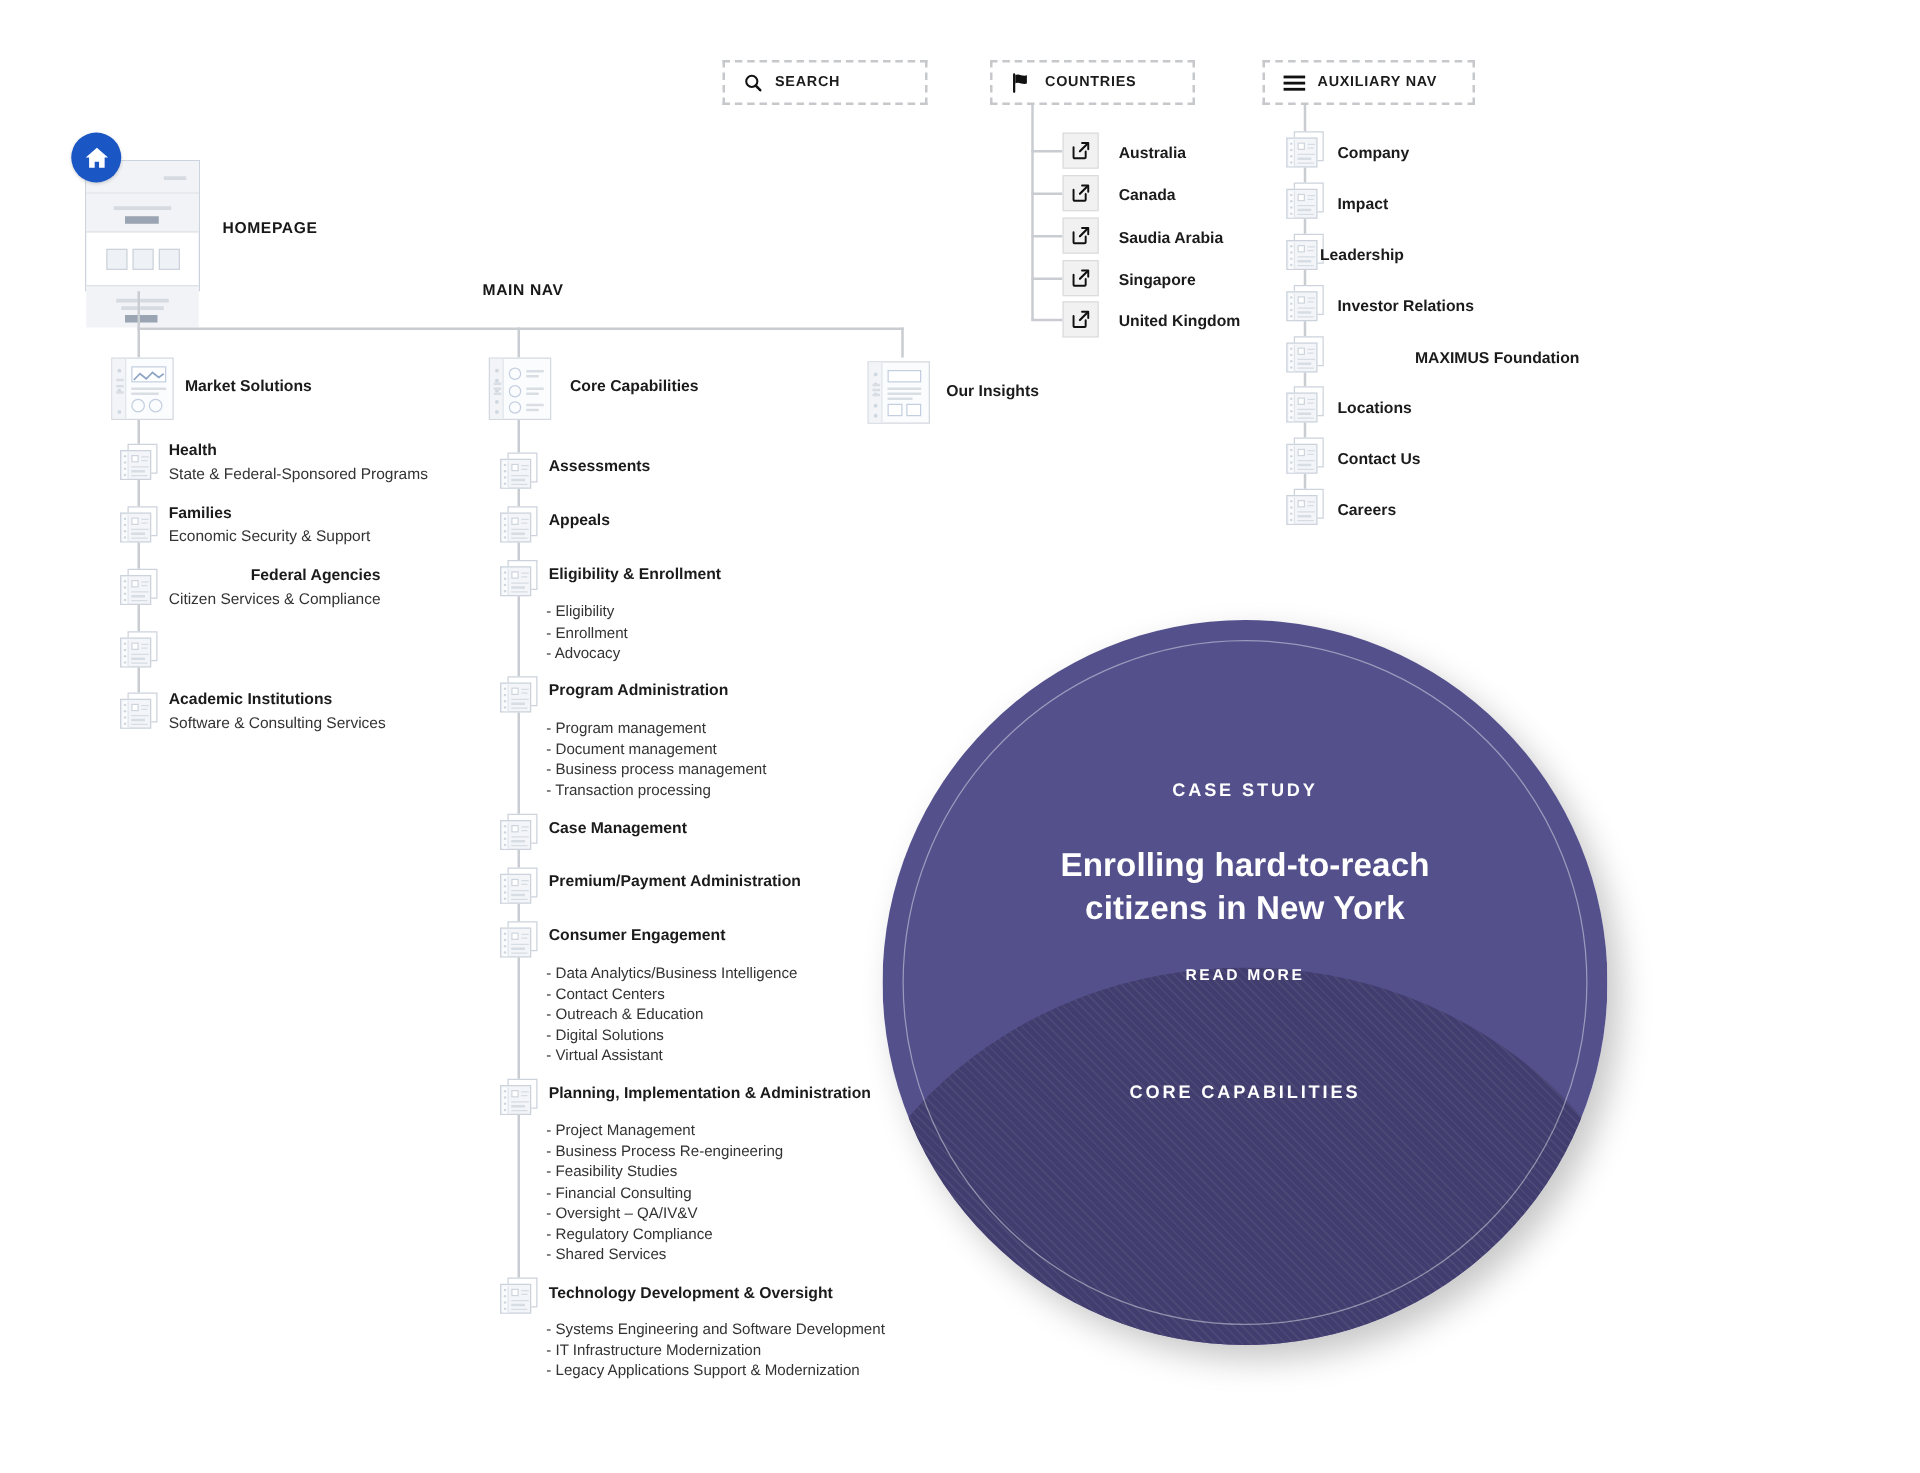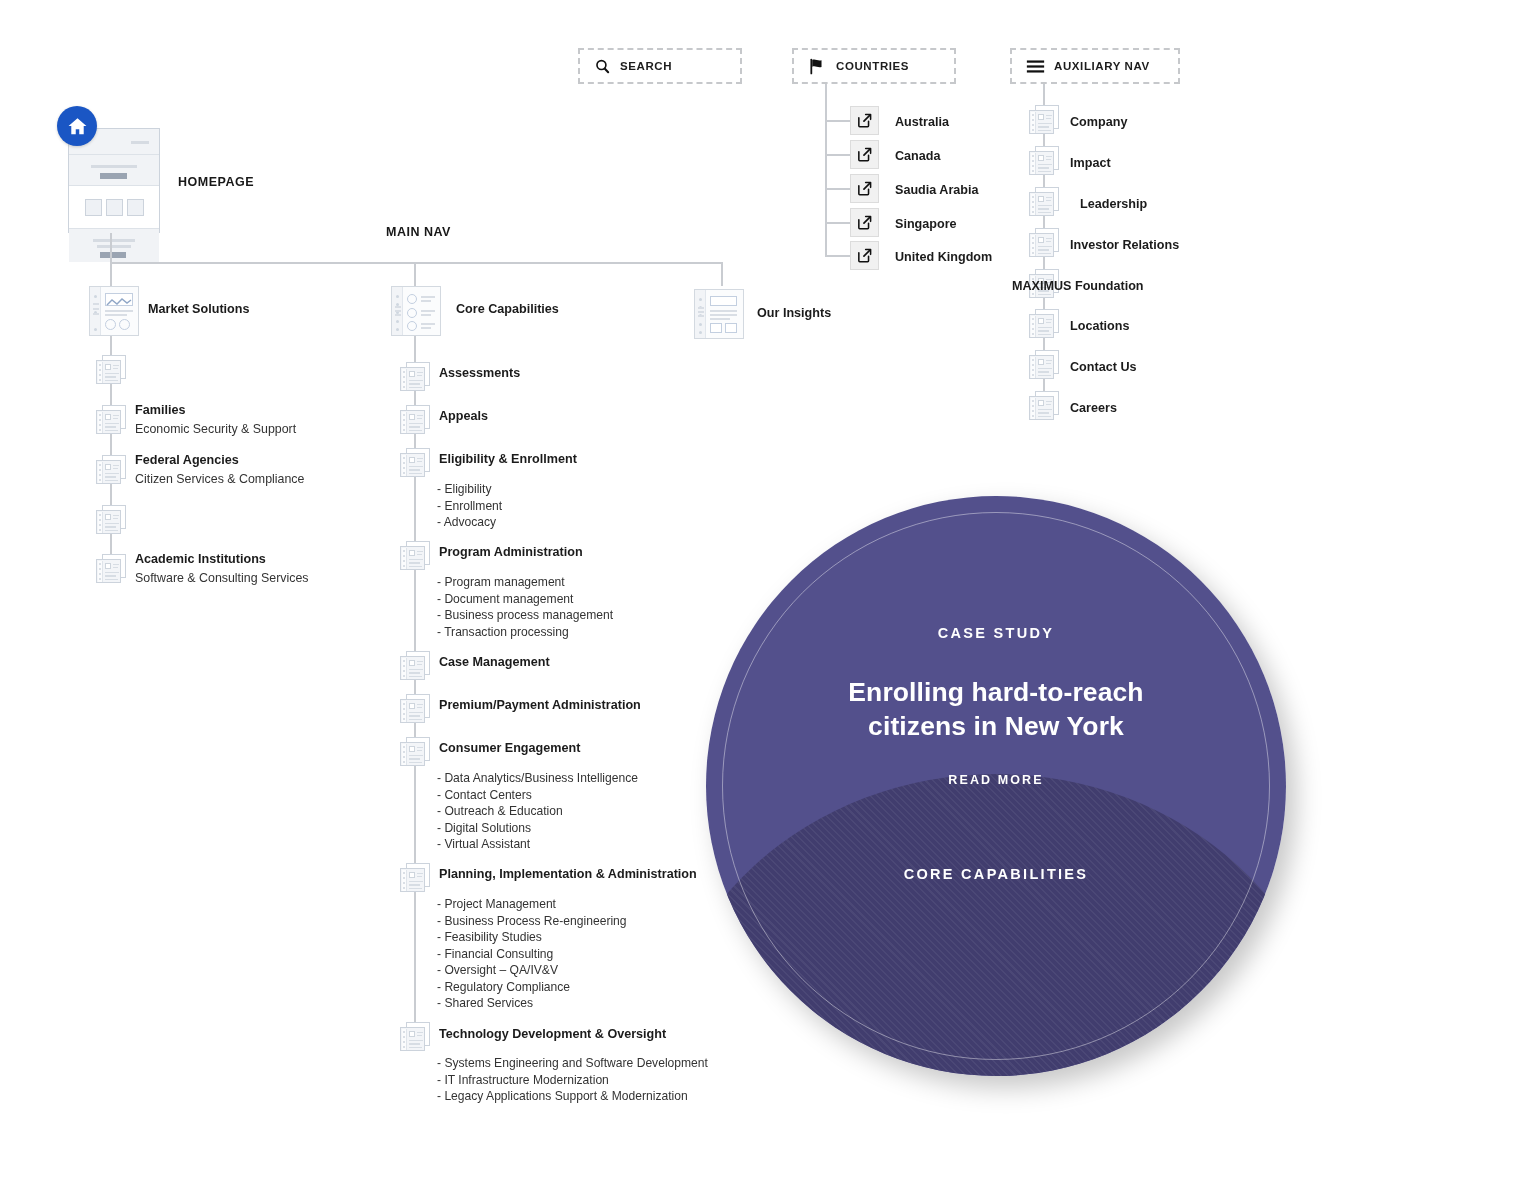--- a/index.html
+++ b/index.html
@@ -260,20 +260,24 @@
       <div class="dot" style="top: 14px;"></div>
       <div class="dot" style="top: 19px;"></div>
       <div class="dot" style="top: 24px;"></div>
       <div class="sq" style="left: 9px; top: 9px; width: 6px; height: 6px;"></div>
       <div class="bar" style="left: 17px; top: 9.5px; width: 6px;"></div>
       <div class="bar" style="left: 17px; top: 12.5px; width: 5px;"></div>
       <div class="bar" style="left: 9px; top: 17.5px; width: 14px;"></div>
       <div class="bar" style="left: 9px; top: 21px; width: 11px;"></div>
       <div class="bar" style="left: 9px; top: 24.5px; width: 13px;"></div>
     </div>
+    <div style="position: absolute; left: 135px; top: 352px;">
+      <div class="node-title">Health</div>
+      <div class="node-sub">State &amp; Federal-Sponsored Programs</div>
+    </div>
     <div class="pgicon" style="left: 96px; top: 405px;">
       <div class="sheet-back"></div>
       <div class="sheet-front"></div>
       <div class="rail"></div>
       <div class="dot" style="top: 9px;"></div>
       <div class="dot" style="top: 14px;"></div>
       <div class="dot" style="top: 19px;"></div>
       <div class="dot" style="top: 24px;"></div>
       <div class="sq" style="left: 9px; top: 9px; width: 6px; height: 6px;"></div>
       <div class="bar" style="left: 17px; top: 9.5px; width: 6px;"></div>
@@ -294,21 +298,21 @@
       <div class="dot" style="top: 14px;"></div>
       <div class="dot" style="top: 19px;"></div>
       <div class="dot" style="top: 24px;"></div>
       <div class="sq" style="left: 9px; top: 9px; width: 6px; height: 6px;"></div>
       <div class="bar" style="left: 17px; top: 9.5px; width: 6px;"></div>
       <div class="bar" style="left: 17px; top: 12.5px; width: 5px;"></div>
       <div class="bar" style="left: 9px; top: 17.5px; width: 14px;"></div>
       <div class="bar" style="left: 9px; top: 21px; width: 11px;"></div>
       <div class="bar" style="left: 9px; top: 24.5px; width: 13px;"></div>
     </div>
-    <div style="position: absolute; left: 135px; top: 452px;">
+    <div style="position: absolute; left: 135px; top: 452px; text-align: right;">
       <div class="node-title">Federal Agencies</div>
       <div class="node-sub">Citizen Services &amp; Compliance</div>
     </div>
     <div class="pgicon" style="left: 96px; top: 505px;">
       <div class="sheet-back"></div>
       <div class="sheet-front"></div>
       <div class="rail"></div>
       <div class="dot" style="top: 9px;"></div>
       <div class="dot" style="top: 14px;"></div>
       <div class="dot" style="top: 19px;"></div>
@@ -593,21 +597,21 @@
       <div class="dot" style="top: 14px;"></div>
       <div class="dot" style="top: 19px;"></div>
       <div class="dot" style="top: 24px;"></div>
       <div class="sq" style="left: 9px; top: 9px; width: 6px; height: 6px;"></div>
       <div class="bar" style="left: 17px; top: 9.5px; width: 6px;"></div>
       <div class="bar" style="left: 17px; top: 12.5px; width: 5px;"></div>
       <div class="bar" style="left: 9px; top: 17.5px; width: 14px;"></div>
       <div class="bar" style="left: 9px; top: 21px; width: 11px;"></div>
       <div class="bar" style="left: 9px; top: 24.5px; width: 13px;"></div>
     </div>
-    <div class="node-title" style="position: absolute; left: 1080px; top: 196px;">Leadership</div>
+    <div class="node-title" style="position: absolute; left: 1056px; top: 196px;">Leadership</div>
     <div class="pgicon" style="left: 1029px; top: 228px;">
       <div class="sheet-back"></div>
       <div class="sheet-front"></div>
       <div class="rail"></div>
       <div class="dot" style="top: 9px;"></div>
       <div class="dot" style="top: 14px;"></div>
       <div class="dot" style="top: 19px;"></div>
       <div class="dot" style="top: 24px;"></div>
       <div class="sq" style="left: 9px; top: 9px; width: 6px; height: 6px;"></div>
       <div class="bar" style="left: 17px; top: 9.5px; width: 6px;"></div>
@@ -625,21 +629,21 @@
       <div class="dot" style="top: 14px;"></div>
       <div class="dot" style="top: 19px;"></div>
       <div class="dot" style="top: 24px;"></div>
       <div class="sq" style="left: 9px; top: 9px; width: 6px; height: 6px;"></div>
       <div class="bar" style="left: 17px; top: 9.5px; width: 6px;"></div>
       <div class="bar" style="left: 17px; top: 12.5px; width: 5px;"></div>
       <div class="bar" style="left: 9px; top: 17.5px; width: 14px;"></div>
       <div class="bar" style="left: 9px; top: 21px; width: 11px;"></div>
       <div class="bar" style="left: 9px; top: 24.5px; width: 13px;"></div>
     </div>
-    <div class="node-title" style="position: absolute; left: 1012px; top: 278px;">MAXIMUS Foundation</div>
+    <div class="node-title" style="position: absolute; left: 1132px; top: 278px;">MAXIMUS Foundation</div>
     <div class="pgicon" style="left: 1029px; top: 309px;">
       <div class="sheet-back"></div>
       <div class="sheet-front"></div>
       <div class="rail"></div>
       <div class="dot" style="top: 9px;"></div>
       <div class="dot" style="top: 14px;"></div>
       <div class="dot" style="top: 19px;"></div>
       <div class="dot" style="top: 24px;"></div>
       <div class="sq" style="left: 9px; top: 9px; width: 6px; height: 6px;"></div>
       <div class="bar" style="left: 17px; top: 9.5px; width: 6px;"></div>

